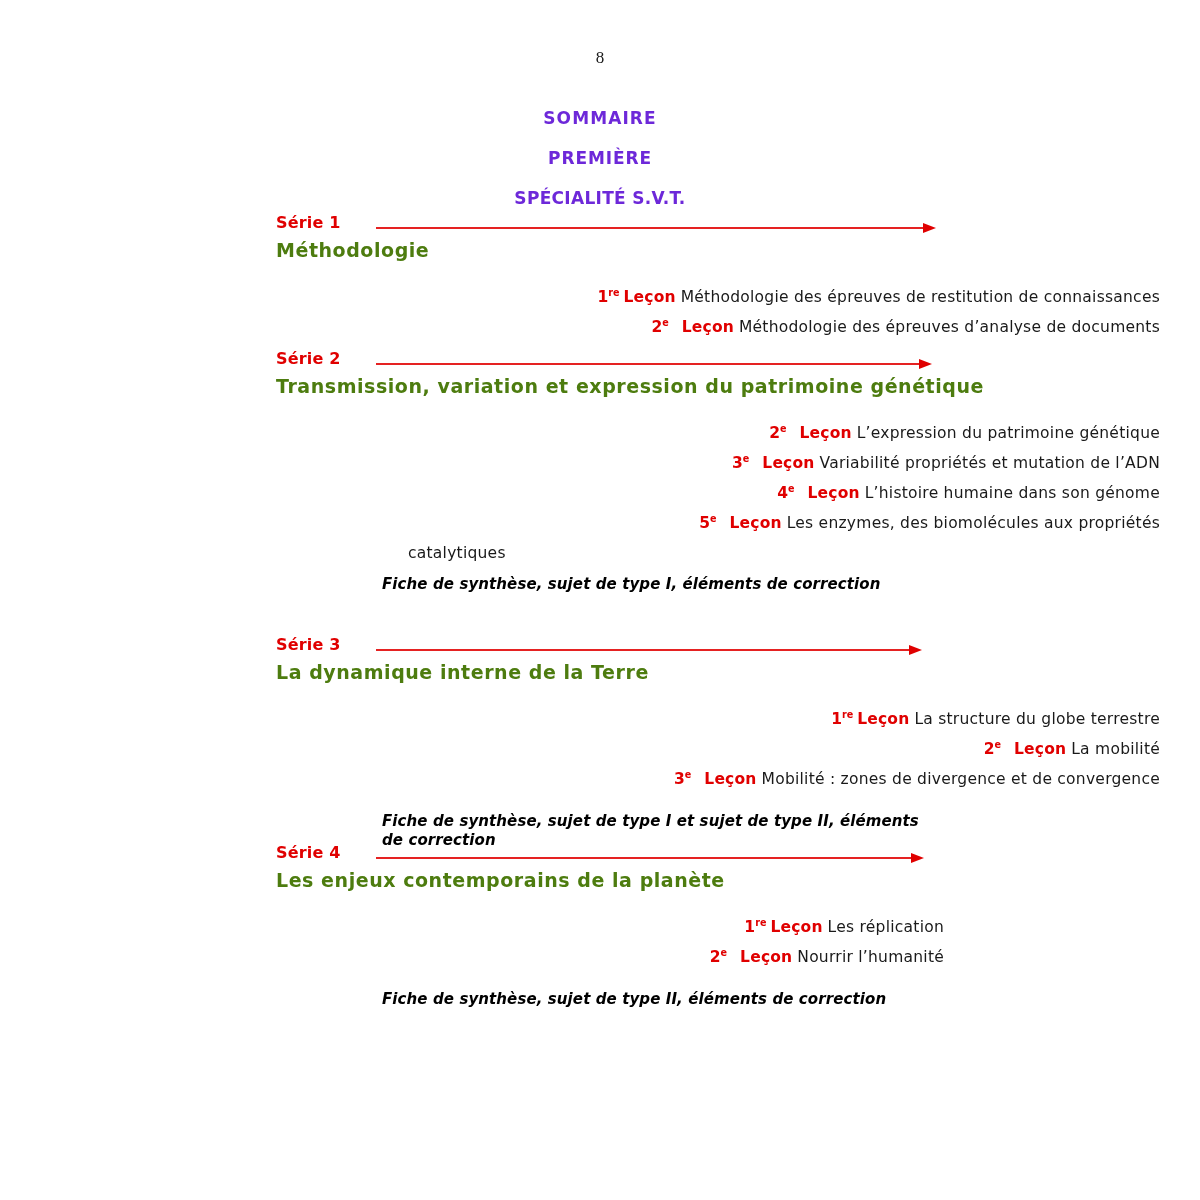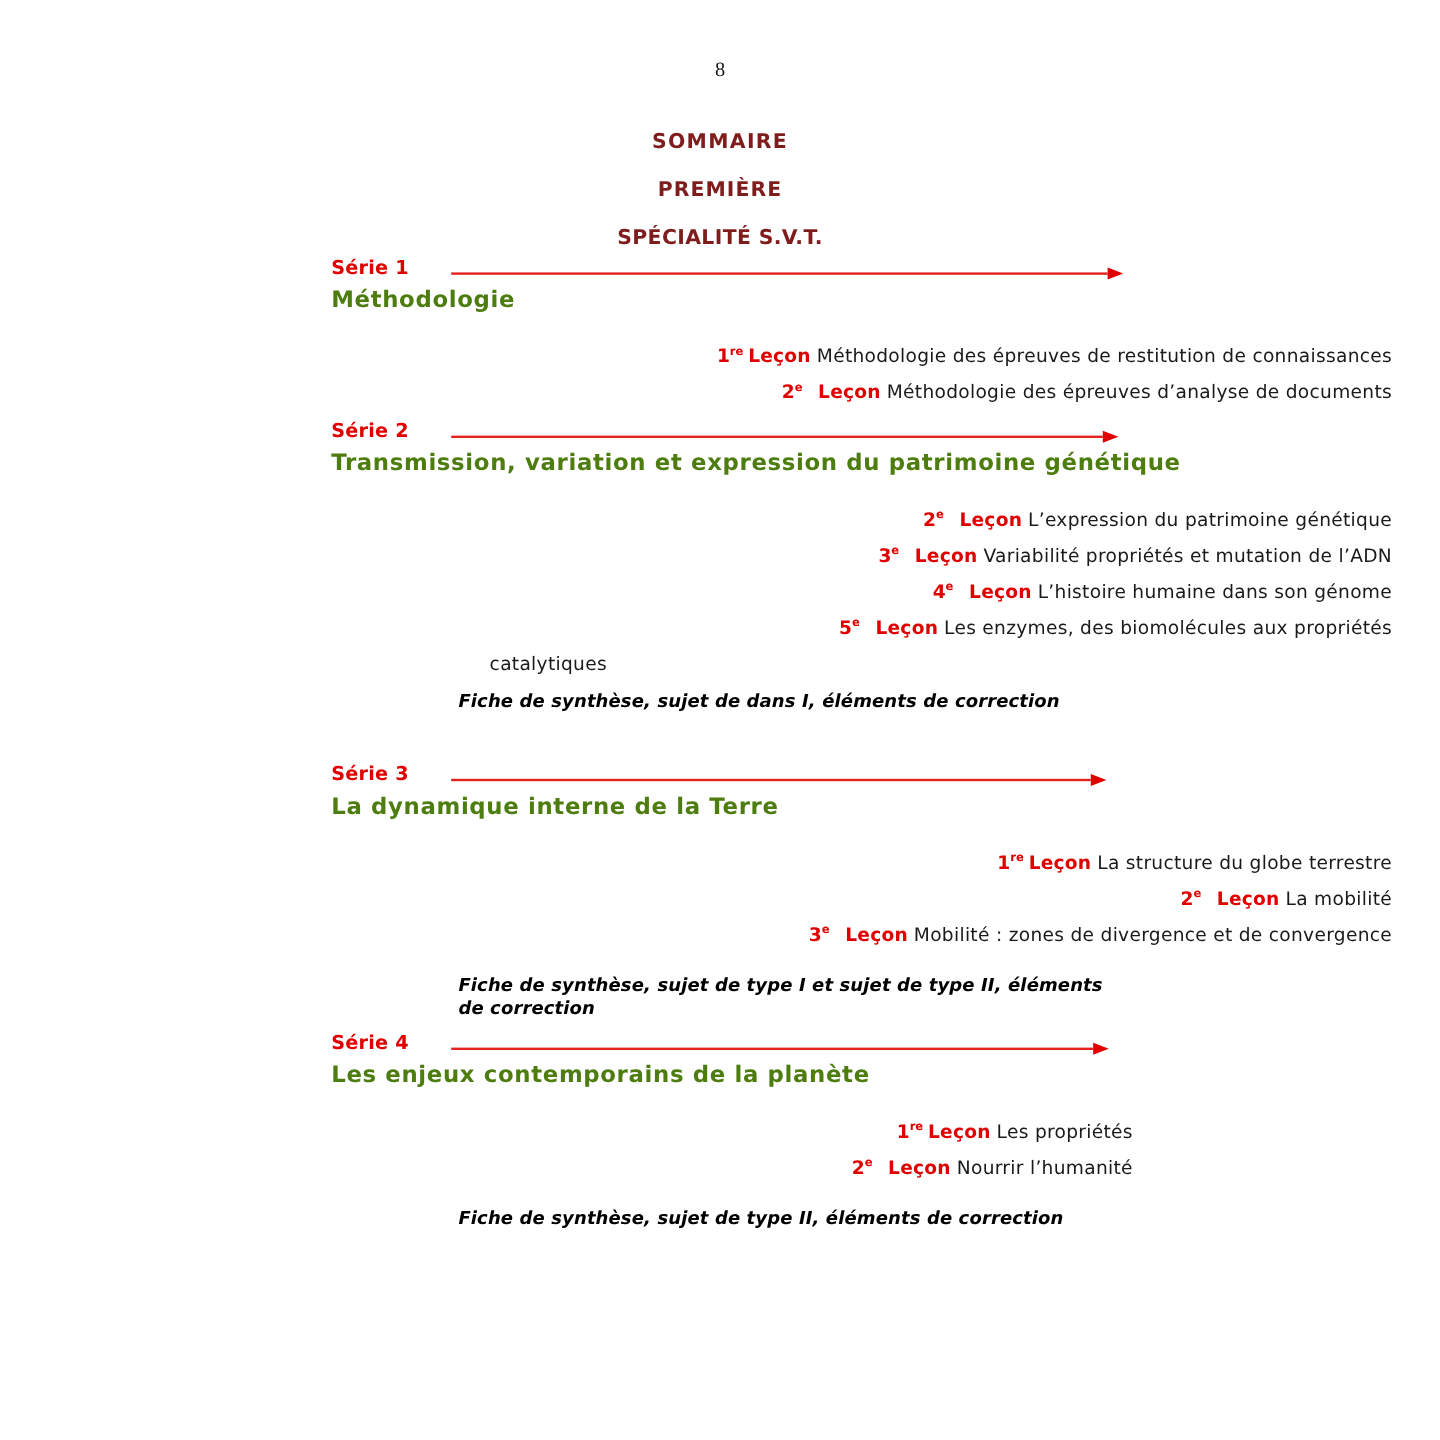--- a/index.html
+++ b/index.html
@@ -40,21 +40,21 @@
     position: absolute;
     top: 98px;
     left: 0;
     width: 1200px;
     text-align: center;
   }
   .doc-title {
     font-family: "DejaVu Sans", sans-serif;
     font-weight: bold;
     font-size: 17px;
-    color: #7f1d1d;
+    color: #6d28d9;
     letter-spacing: 1.1px;
     line-height: 40px;
   }
   .doc-title.t2 { letter-spacing: 0.9px; }
   .doc-title.t3 { letter-spacing: 0.3px; }
 
   
   .content {
     position: absolute;
     top: 212px;
@@ -218,44 +218,44 @@
             <span class="shaft" style="width: 543px;"></span>
             <span class="head" style="left: 543px;"></span>
           </span></div>
         <div class="serie-subtitle">Transmission, variation et expression du patrimoine génétique</div>
         <div class="lessons">
           <div class="lesson"><span class="num"><span>2</span><sup>e</sup></span><span class="gap-wide"></span><span class="lecon">Leçon</span> <span class="ltext">L’expression du patrimoine génétique</span></div>
           <div class="lesson"><span class="num"><span>3</span><sup>e</sup></span><span class="gap-wide"></span><span class="lecon">Leçon</span> <span class="ltext">Variabilité propriétés et mutation de l’ADN</span></div>
           <div class="lesson"><span class="num"><span>4</span><sup>e</sup></span><span class="gap-wide"></span><span class="lecon">Leçon</span> <span class="ltext">L’histoire humaine dans son génome</span></div>
           <div class="lesson"><span class="num"><span>5</span><sup>e</sup></span><span class="gap-wide"></span><span class="lecon">Leçon</span> <span class="ltext">Les enzymes, des biomolécules aux propriétés</span></div>
           <div class="lesson-cont">catalytiques</div>
-          <div class="fiche tight">Fiche de synthèse, sujet de dans I, éléments de correction</div>
+          <div class="fiche tight">Fiche de synthèse, sujet de type I, éléments de correction</div>
         </div>
       </div>
       <div class="serie" style="position: absolute; left: 0px; top: 422px; width: 1200px; box-sizing: border-box;">
         <div class="serie-head"><span class="serie-label">Série 3</span><span class="serie-arrow">
             <span class="shaft" style="width: 533px;"></span>
             <span class="head" style="left: 533px;"></span>
           </span></div>
         <div class="serie-subtitle">La dynamique interne de la Terre</div>
         <div class="lessons">
           <div class="lesson"><span class="num"><span>1</span><sup>re</sup></span><span class="gap-narrow"></span><span class="lecon">Leçon</span> <span class="ltext">La structure du globe terrestre</span></div>
           <div class="lesson"><span class="num"><span>2</span><sup>e</sup></span><span class="gap-wide"></span><span class="lecon">Leçon</span> <span class="ltext">La mobilité</span></div>
           <div class="lesson"><span class="num"><span>3</span><sup>e</sup></span><span class="gap-wide"></span><span class="lecon">Leçon</span> <span class="ltext">Mobilité : zones de divergence et de convergence</span></div>
           <div class="fiche spaced">Fiche de synthèse, sujet de type I et sujet de type II, éléments de correction</div>
         </div>
       </div>
-      <div class="serie" style="position: absolute; left: 0px; top: 646px; width: 984px; box-sizing: border-box;">
+      <div class="serie" style="position: absolute; left: 0px; top: 630px; width: 984px; box-sizing: border-box;">
         <div class="serie-head"><span class="serie-label">Série 4</span><span class="serie-arrow">
             <span class="shaft" style="width: 535px;"></span>
             <span class="head" style="left: 535px;"></span>
           </span></div>
         <div class="serie-subtitle">Les enjeux contemporains de la planète</div>
         <div class="lessons">
-          <div class="lesson"><span class="num"><span>1</span><sup>re</sup></span><span class="gap-narrow"></span><span class="lecon">Leçon</span> <span class="ltext">Les propriétés</span></div>
+          <div class="lesson"><span class="num"><span>1</span><sup>re</sup></span><span class="gap-narrow"></span><span class="lecon">Leçon</span> <span class="ltext">Les réplication</span></div>
           <div class="lesson"><span class="num"><span>2</span><sup>e</sup></span><span class="gap-wide"></span><span class="lecon">Leçon</span> <span class="ltext">Nourrir l’humanité</span></div>
           <div class="fiche spaced">Fiche de synthèse, sujet de type II, éléments de correction</div>
         </div>
       </div>
     </div>
 
 
 </div>
 
 </body></html>

